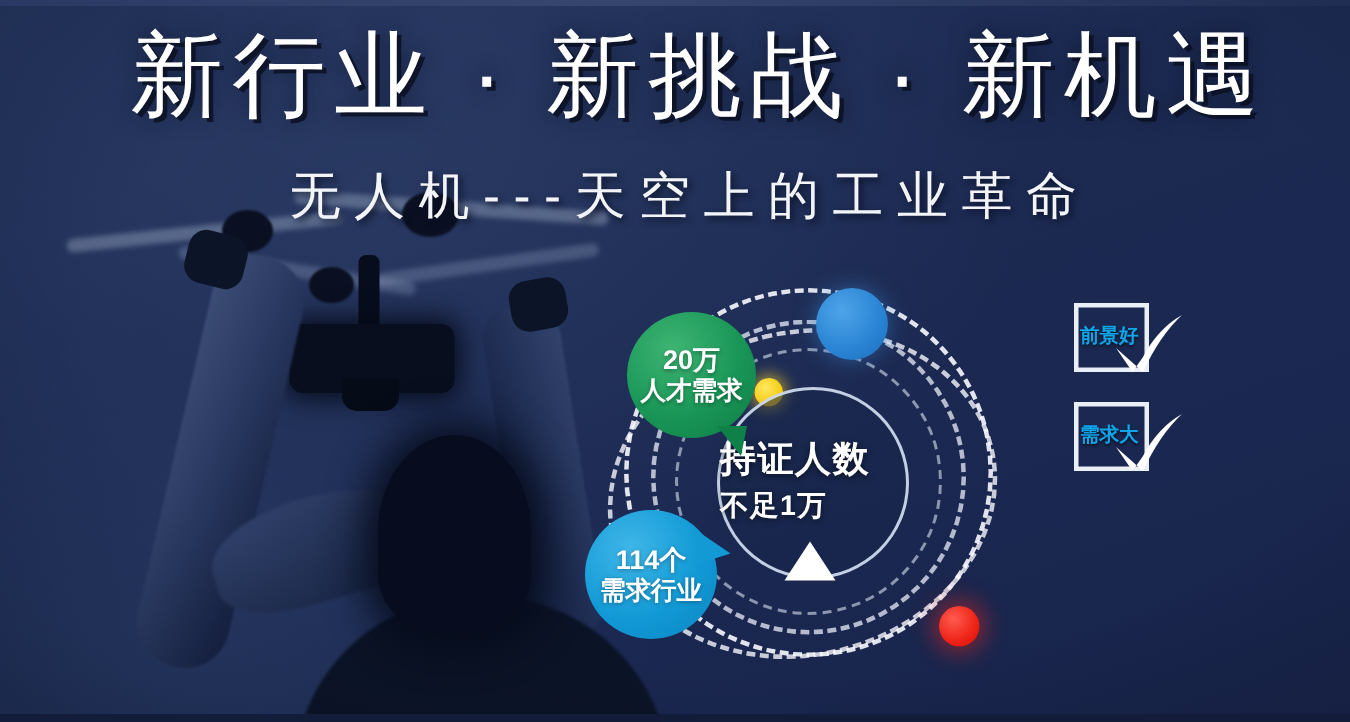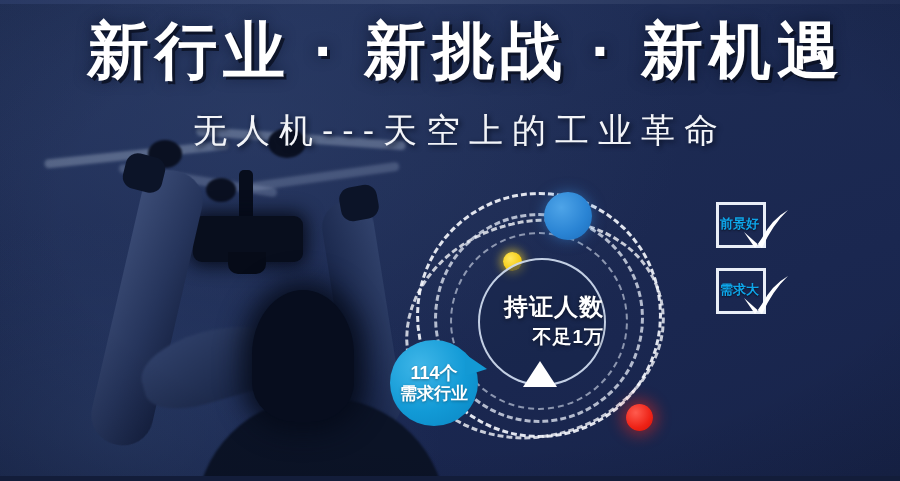--- a/index.html
+++ b/index.html
@@ -149,21 +149,21 @@
   .hub1 { left: 148px; top: 140px; width: 34px; height: 28px; }
   .hub2 { left: 268px; top: 128px; width: 38px; height: 30px; }
   .hub3 { left: 206px; top: 178px; width: 30px; height: 24px; }
 
   
   .headline {
     position: absolute;
     left: 0; right: 0; top: 18px;
     text-align: center;
     font-size: 62px;
-    font-weight: bold;
+    font-weight: normal;
     color: #ffffff;
     letter-spacing: 6px;
     line-height: 1.08;
     text-shadow:
        3px 3px 0 rgba(10,16,34,.85),
        0 0 14px rgba(10,18,40,.75);
     white-space: nowrap;
     margin-left: 32px;
   }
   .subtitle {
@@ -200,21 +200,21 @@
 
   .core {
     position: absolute;
     left: 80px; top: 78px;
     width: 124px; height: 124px;
     border-radius: 50%;
     border: 2px solid rgba(214,226,245,.9);
     background: rgba(24,38,74,.55);
     display: flex;
     flex-direction: column;
-    align-items: flex-end;
+    align-items: flex-start;
     justify-content: center;
   }
   .core-line1 {
     font-size: 24px;
     font-weight: bold;
     color: #fff;
     letter-spacing: 1px;
     text-shadow: 0 1px 4px rgba(0,0,0,.6);
     line-height: 1.1;
   }
@@ -394,20 +394,24 @@
     <div class="dot dot-blue"></div>
     <div class="dot dot-yellow"></div>
     <div class="dot dot-red"></div>
 
     <div class="core">
       <div class="core-line1">持证人数</div>
       <div class="core-line2">不足1万</div>
     </div>
     <div class="core-arrow" style="left:142px; bottom:78px;"></div>
 
+    <div class="bubble b-green">
+      <div class="b1">20万</div>
+      <div class="b2">人才需求</div>
+    </div>
 
     <div class="bubble b-cyan">
       <div class="b1">114个</div>
       <div class="b2">需求行业</div>
     </div>
 
   </div>
 
   <div class="checklist">
     <div class="check-item">

